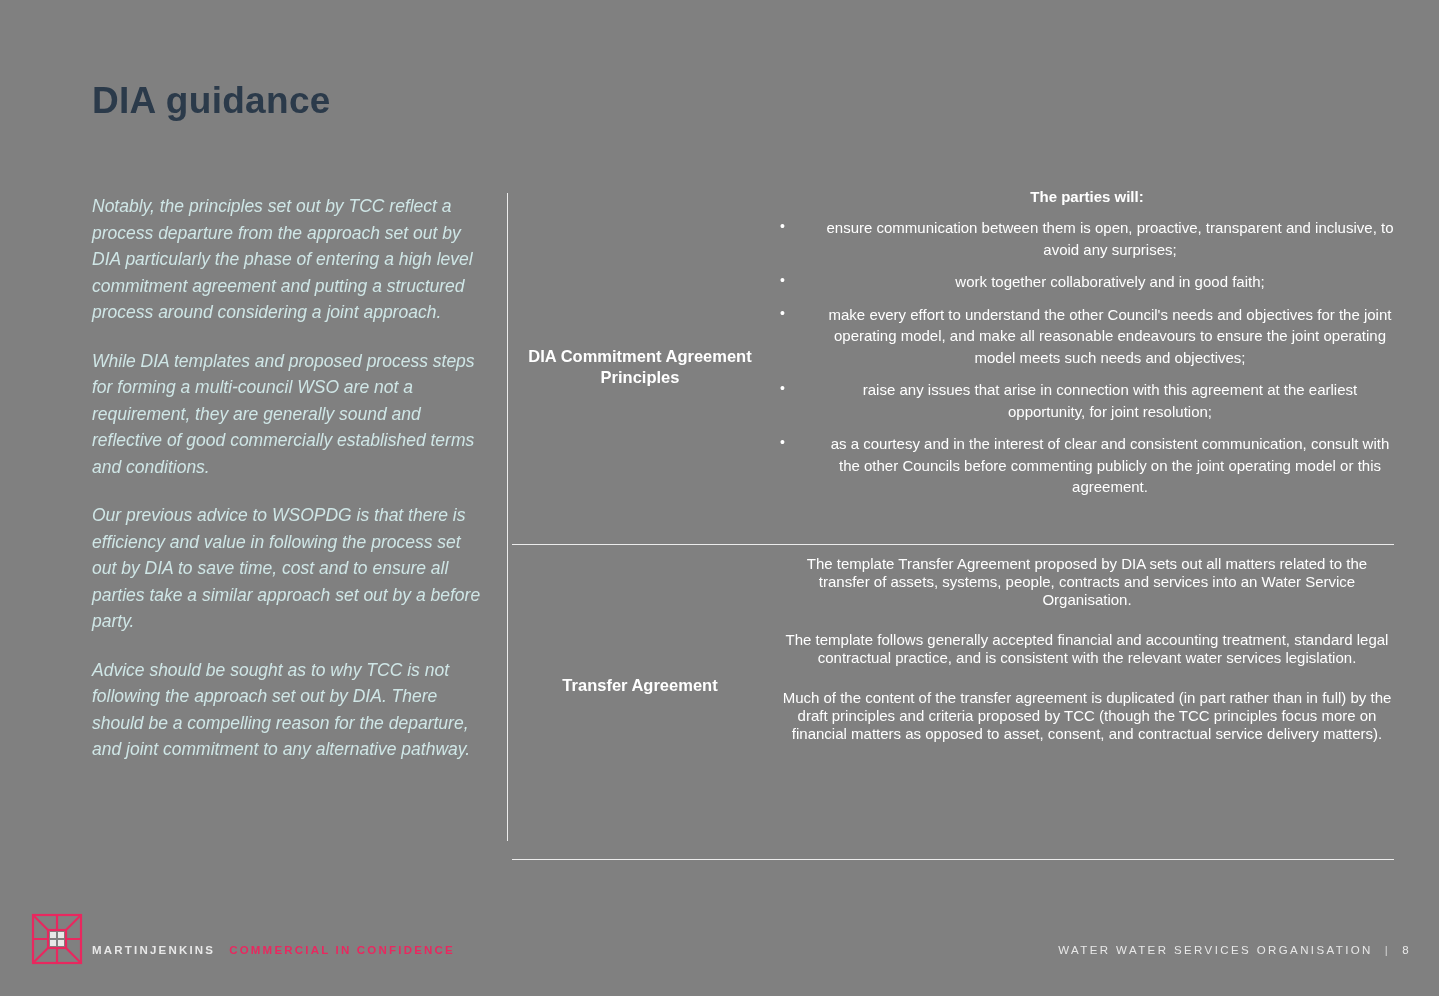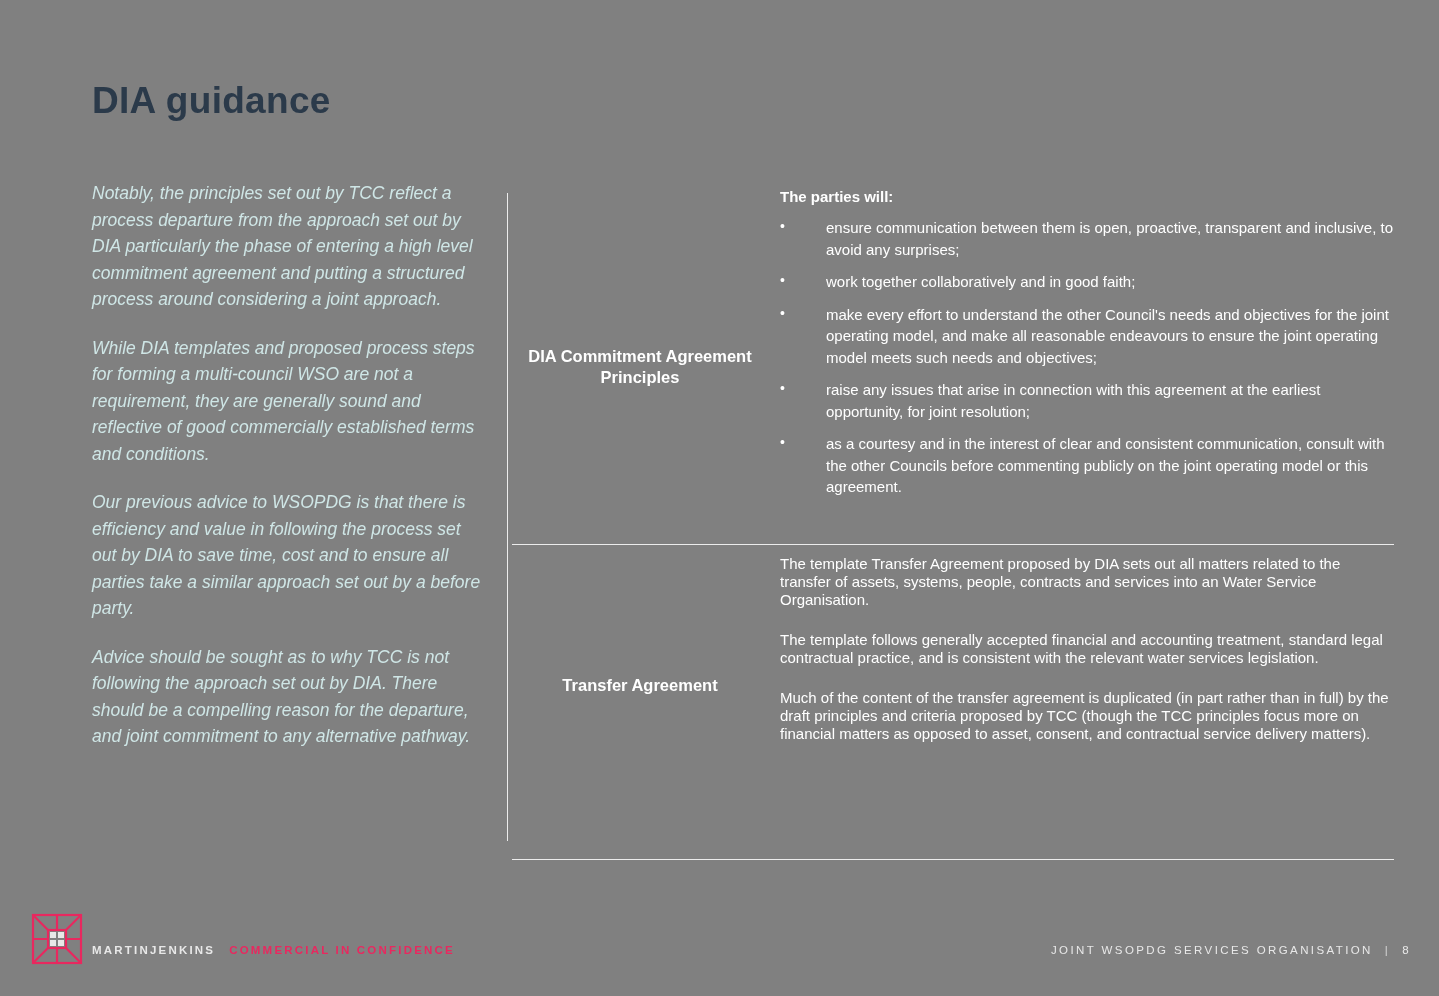--- a/index.html
+++ b/index.html
@@ -28,21 +28,21 @@
     font-size: 37px;
     font-weight: bold;
     color: #2b3a4a;
     letter-spacing: 0.3px;
   }
 
   
   .commentary {
     position: absolute;
     left: 92px;
-    top: 180px;
+    top: 193px;
     width: 395px;
     color: #d9ecec;
   }
   .commentary p {
     margin: 0 0 22px 0;
     font-style: italic;
     font-size: 17.5px;
     line-height: 26.5px;
     color: #cfe6e6;
   }
@@ -78,20 +78,21 @@
     line-height: 21px;
     color: #ffffff;
     padding-right: 12px;
     box-sizing: border-box;
   }
   .row .content {
     flex: 1 1 auto;
     font-size: 15px;
     line-height: 21.5px;
     color: #ffffff;
+    text-align: center;
   }
   .row-1 {
     min-height: 352px;
   }
   .row-1 .label {
     padding-top: 160px;
   }
   .row-2 {
     min-height: 292px;
   }
@@ -249,18 +250,18 @@
       </g>
     </svg>
   </div>
 
   <div class="footer-left">
     <span class="brand">MARTINJENKINS</span>
     <span class="confidence">COMMERCIAL IN CONFIDENCE</span>
   </div>
 
   <div class="footer-right">
-    <span>JOINT WSOPDG SERVICES ORGANISATION</span>
+    <span>WATER WATER SERVICES ORGANISATION</span>
     <span class="sep">|</span>
     <span class="pagenum">8</span>
   </div>
 
 </div>
 
 </body></html>

